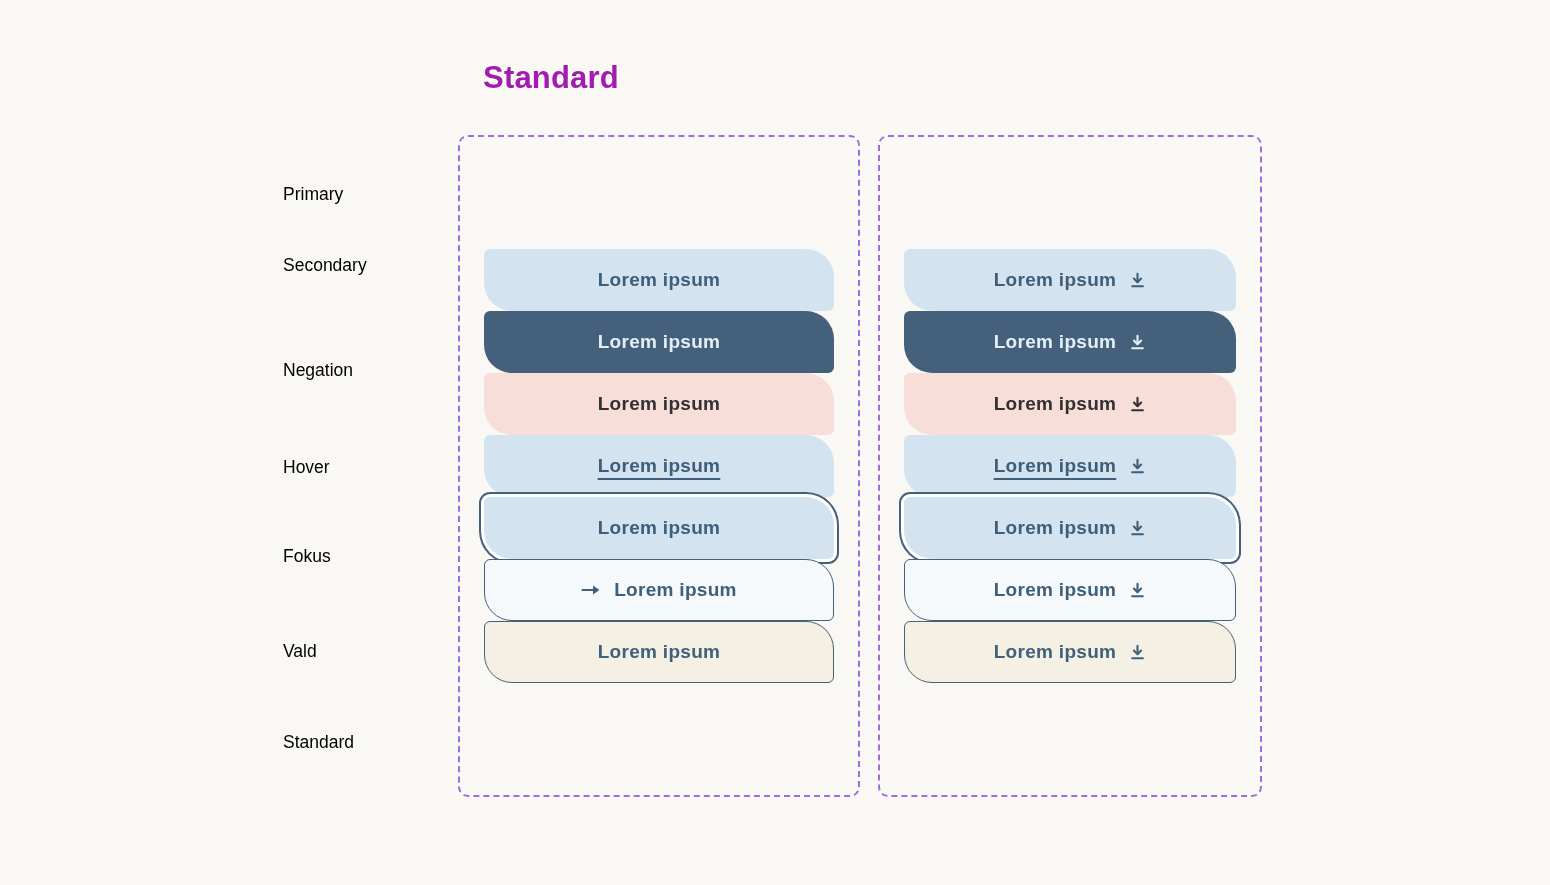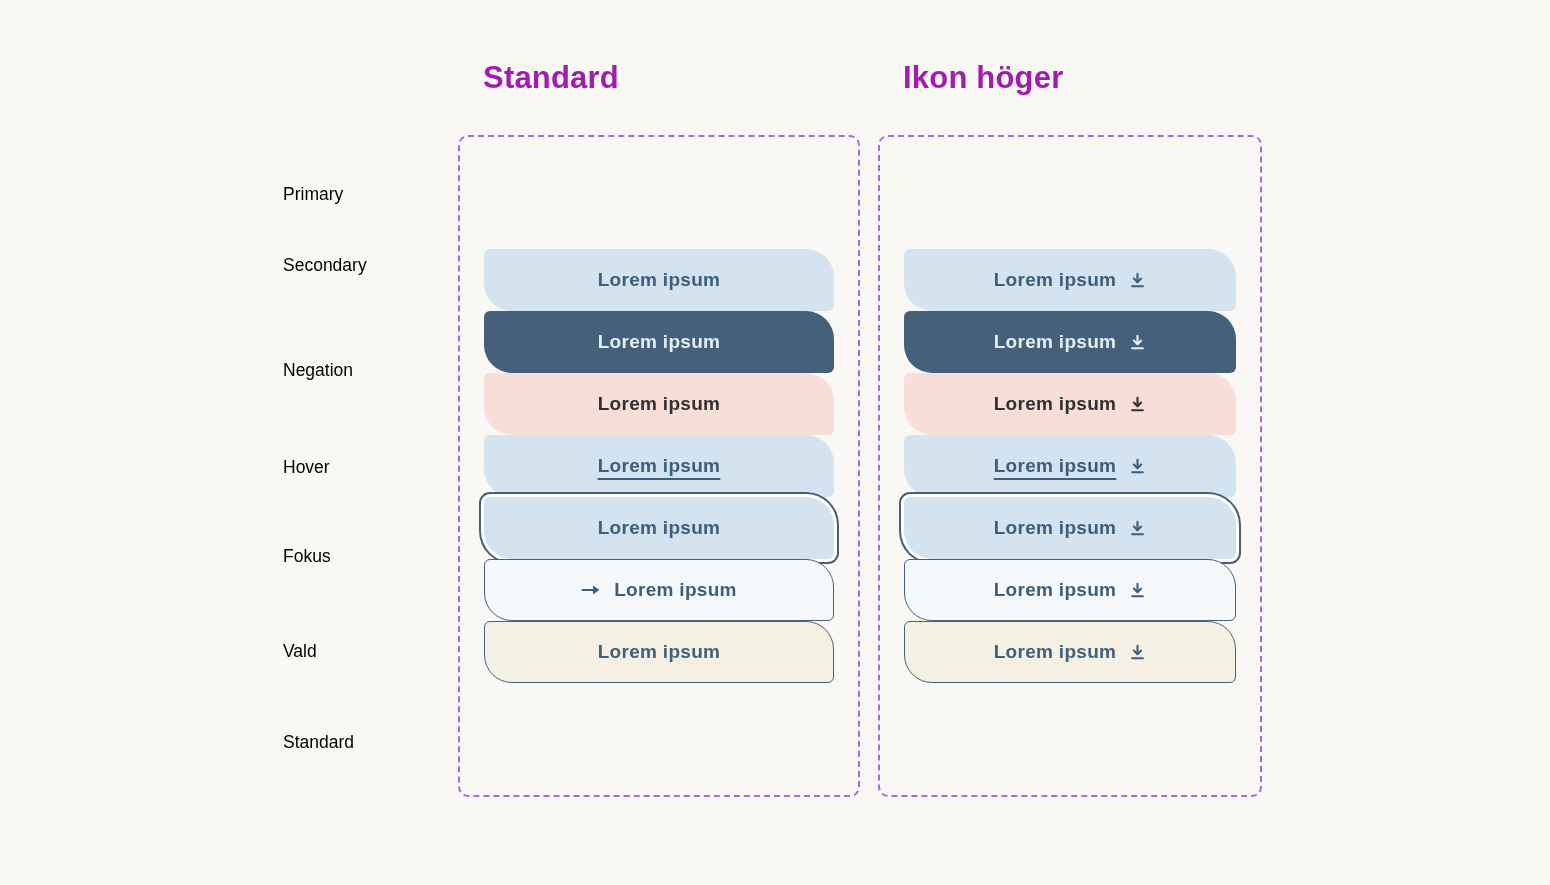--- a/index.html
+++ b/index.html
@@ -107,21 +107,20 @@
     <g id="arr-icon">
       <path d="M1.5 8h13" stroke="currentColor" stroke-width="2.2" stroke-linecap="round" fill="none"></path>
       <path d="M12 3.6 18.4 8 12 12.4z" fill="currentColor"></path>
     </g>
   </defs>
 </svg>
 
 <div class="canvas">
 
   <div class="col-header col-header--standard">Standard</div>
-  <div class="col-header col-header--ikon">Ikon höger</div>
 
   <div class="row-label rl-0">Primary</div>
   <div class="row-label rl-1">Secondary</div>
   <div class="row-label rl-2">Negation</div>
   <div class="row-label rl-3">Hover</div>
   <div class="row-label rl-4">Fokus</div>
   <div class="row-label rl-5">Vald</div>
   <div class="row-label rl-6">Standard</div>
 
   <div class="panel panel--standard">

